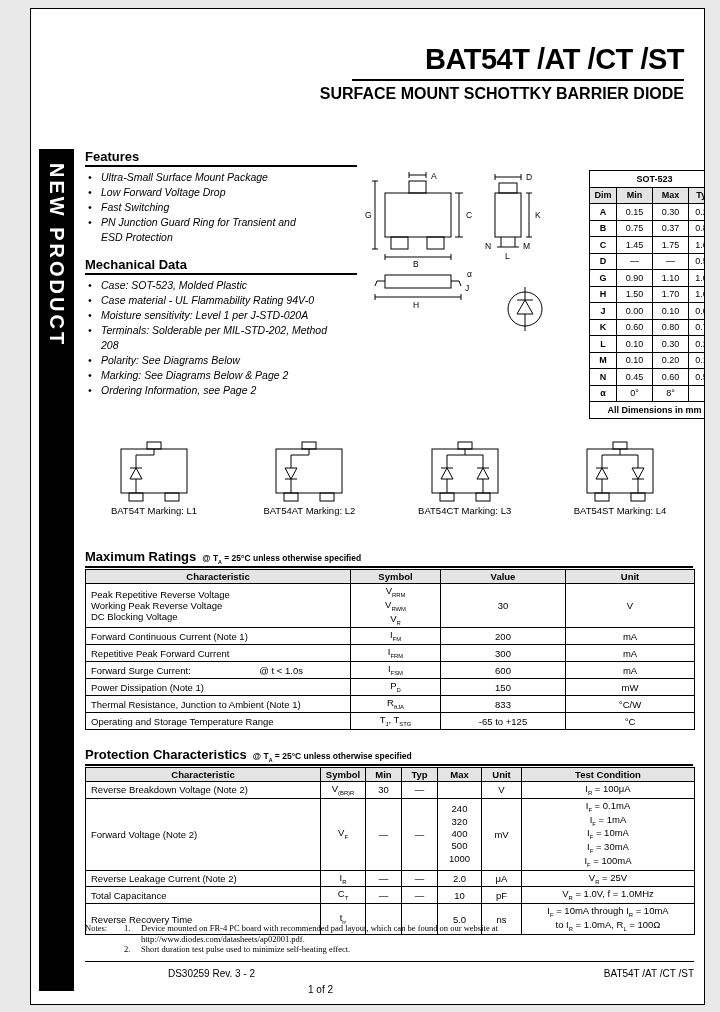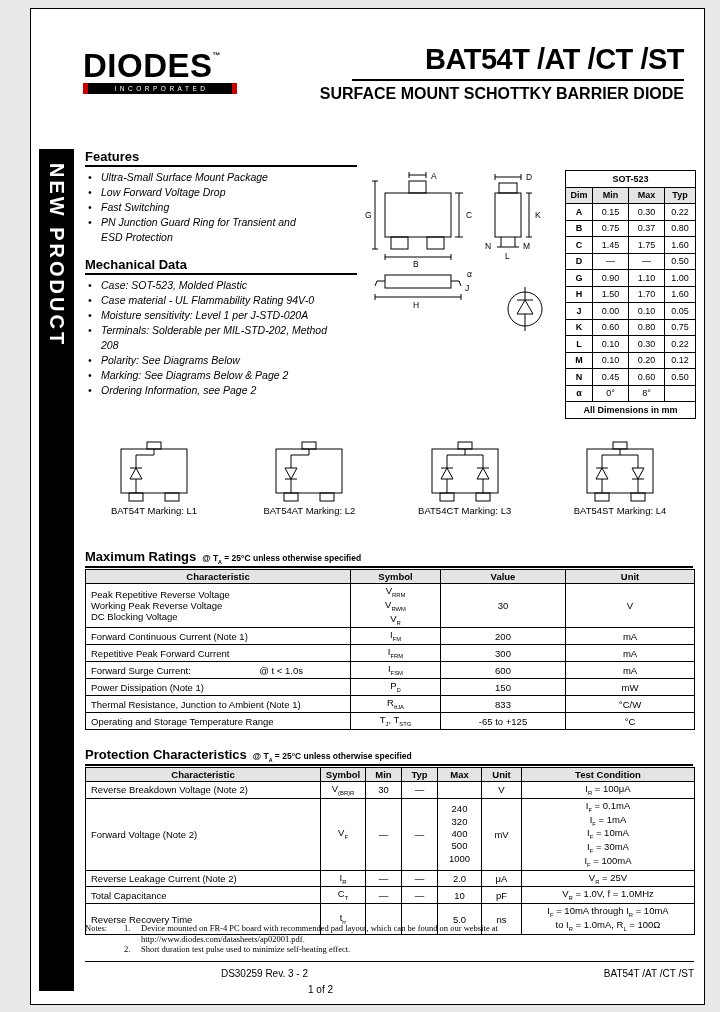--- a/index.html
+++ b/index.html
@@ -20,21 +20,21 @@
   .title{font-size:29px;font-weight:bold;letter-spacing:-0.5px;}
   .title-rule{width:332px;border-bottom:2px solid #000;margin:3px 0 4px auto;}
   .subtitle{font-size:16px;font-weight:bold;}
   
   .sec-h{font-weight:bold;font-size:13px;border-bottom:2px solid #000;padding-bottom:1px;}
   .sec-cond{font-weight:bold;font-size:8.5px;margin-left:6px;}
   .blist{list-style:none;font-size:10.5px;line-height:15px;margin:0;padding:0;}
   .blist li{padding-left:14px;position:relative;font-style:italic;}
   .blist li::before{content:"•";position:absolute;left:1px;}
   
-  .dim-table{position:absolute;left:534px;top:161px;width:130px;border-collapse:collapse;table-layout:fixed;}
+  .dim-table{position:absolute;left:558px;top:161px;width:130px;border-collapse:collapse;table-layout:fixed;}
   .dim-table td,.dim-table th{border:1px solid #000;font-size:9px;text-align:center;padding:1px;height:13.5px;}
   .dim-table .ttl{font-weight:bold;}
   .dim-table .hdr{font-weight:bold;background:#e4e4e4;}
   
   .markings{position:absolute;left:50px;top:432px;width:612px;display:flex;justify-content:space-between;}
   .marking{width:146px;text-align:center;}
   .marking svg{margin:0 auto;display:block;}
   .marking-label{font-size:9.5px;margin-top:2px;}
   
   .data-table{border-collapse:collapse;table-layout:fixed;}
@@ -42,40 +42,36 @@
   .data-table thead th{font-weight:bold;background:#e4e4e4;}
   .data-table td.lft{text-align:left;padding-left:5px;}
   .tri-line div{line-height:11px;}
   .stack div{line-height:12.4px;}
   .test-cell{text-align:left;padding-left:4px;}
   .surge{display:flex;justify-content:space-between;padding-right:44px;}
   
   .notes{position:absolute;left:54px;top:914px;width:606px;display:grid;grid-template-columns:36px 14px 1fr;font-size:8.5px;line-height:10.5px;column-gap:3px;font-family:Liberation Serif, serif;}
   
   .page-footer{position:absolute;left:54px;top:952px;width:609px;border-top:1px solid #000;padding-top:6px;display:flex;font-size:10px;}
-  .page-footer .l{flex:1;text-align:right;padding-left:30px;}
+  .page-footer .l{flex:1;text-align:center;padding-left:30px;}
   .page-footer .cnt{flex:1;text-align:left;margin-top:16px;}
   .page-footer .r{flex:1;text-align:right;}
   svg{overflow:visible;}
   .lineart{stroke:#000;fill:none;stroke-width:1;}
   .dimtext{font-size:8.5px;fill:#000;}
 </style>
 </head>
 <body>
 
 <div class="page">
 
   <div class="sidebar">
     <div class="sidebar-label">NEW PRODUCT</div>
   </div>
 
-  <div class="logo">
-    <div><span class="logo-name">DIODES</span><span class="logo-tm">™</span></div>
-    <div class="logo-bar">INCORPORATED</div>
-  </div>
 
   <div class="title-block">
     <div class="title">BAT54T /AT /CT /ST</div>
     <div class="title-rule"></div>
     <div class="subtitle">SURFACE MOUNT SCHOTTKY BARRIER DIODE</div>
   </div>
 
   <div class="abs sec-h" style="left:54px;top:140px;width:272px;">Features</div>
   <ul class="blist abs" style="left:56px;top:161px;width:226px;">
     <li>Ultra-Small Surface Mount Package</li>

